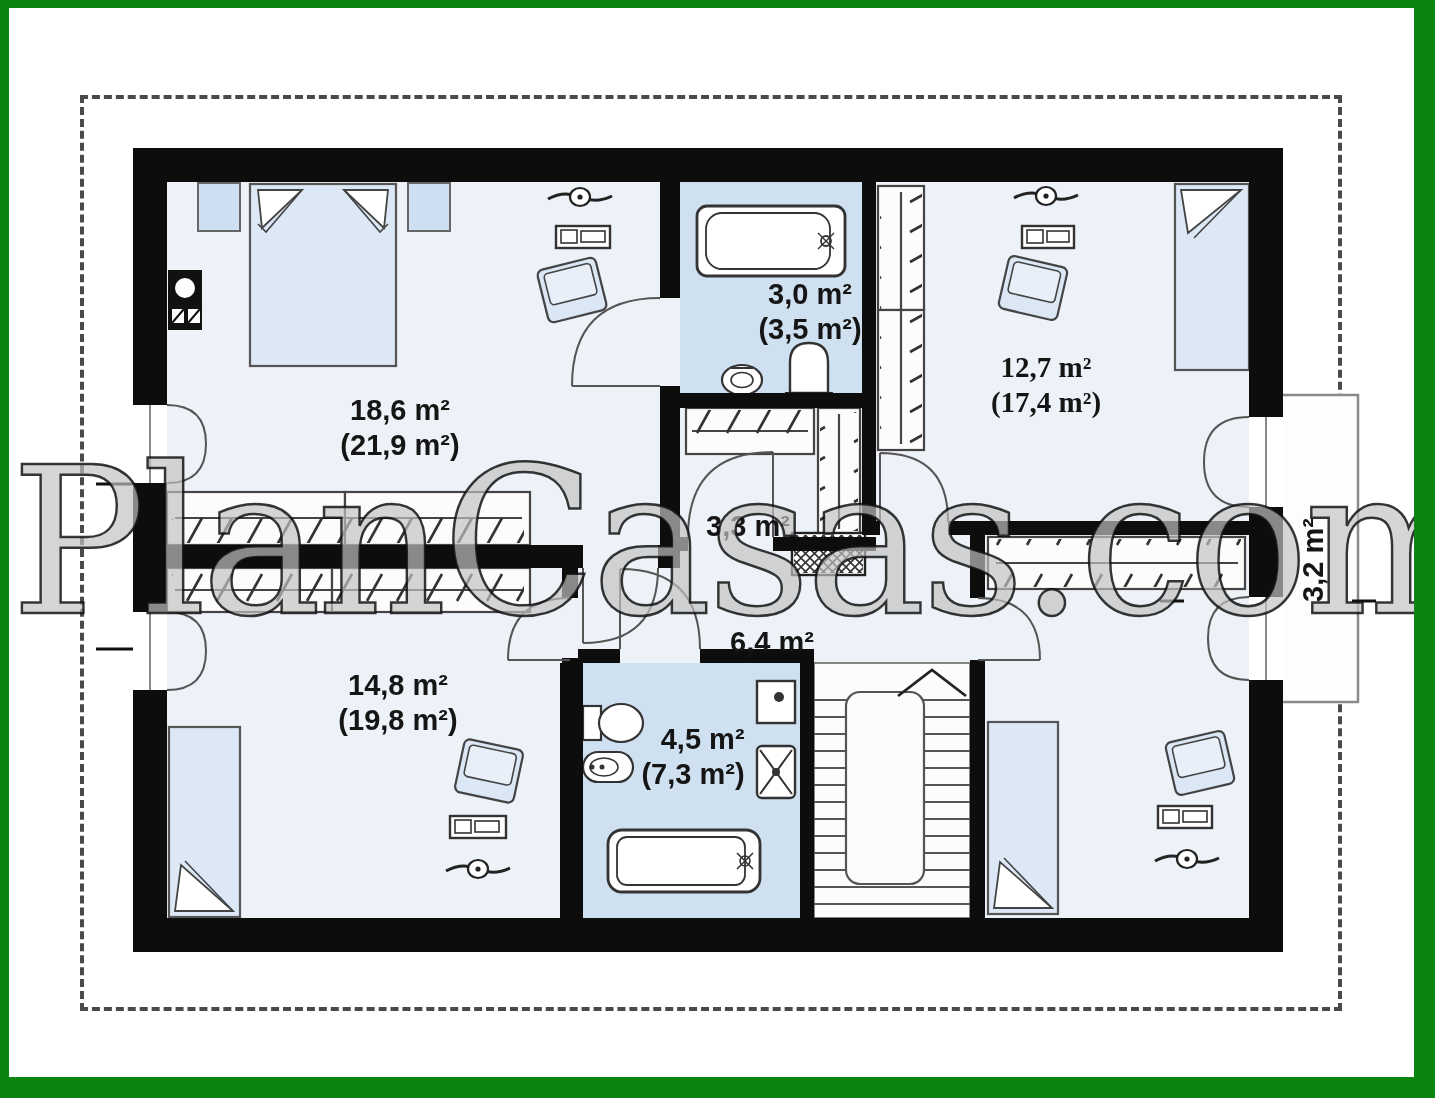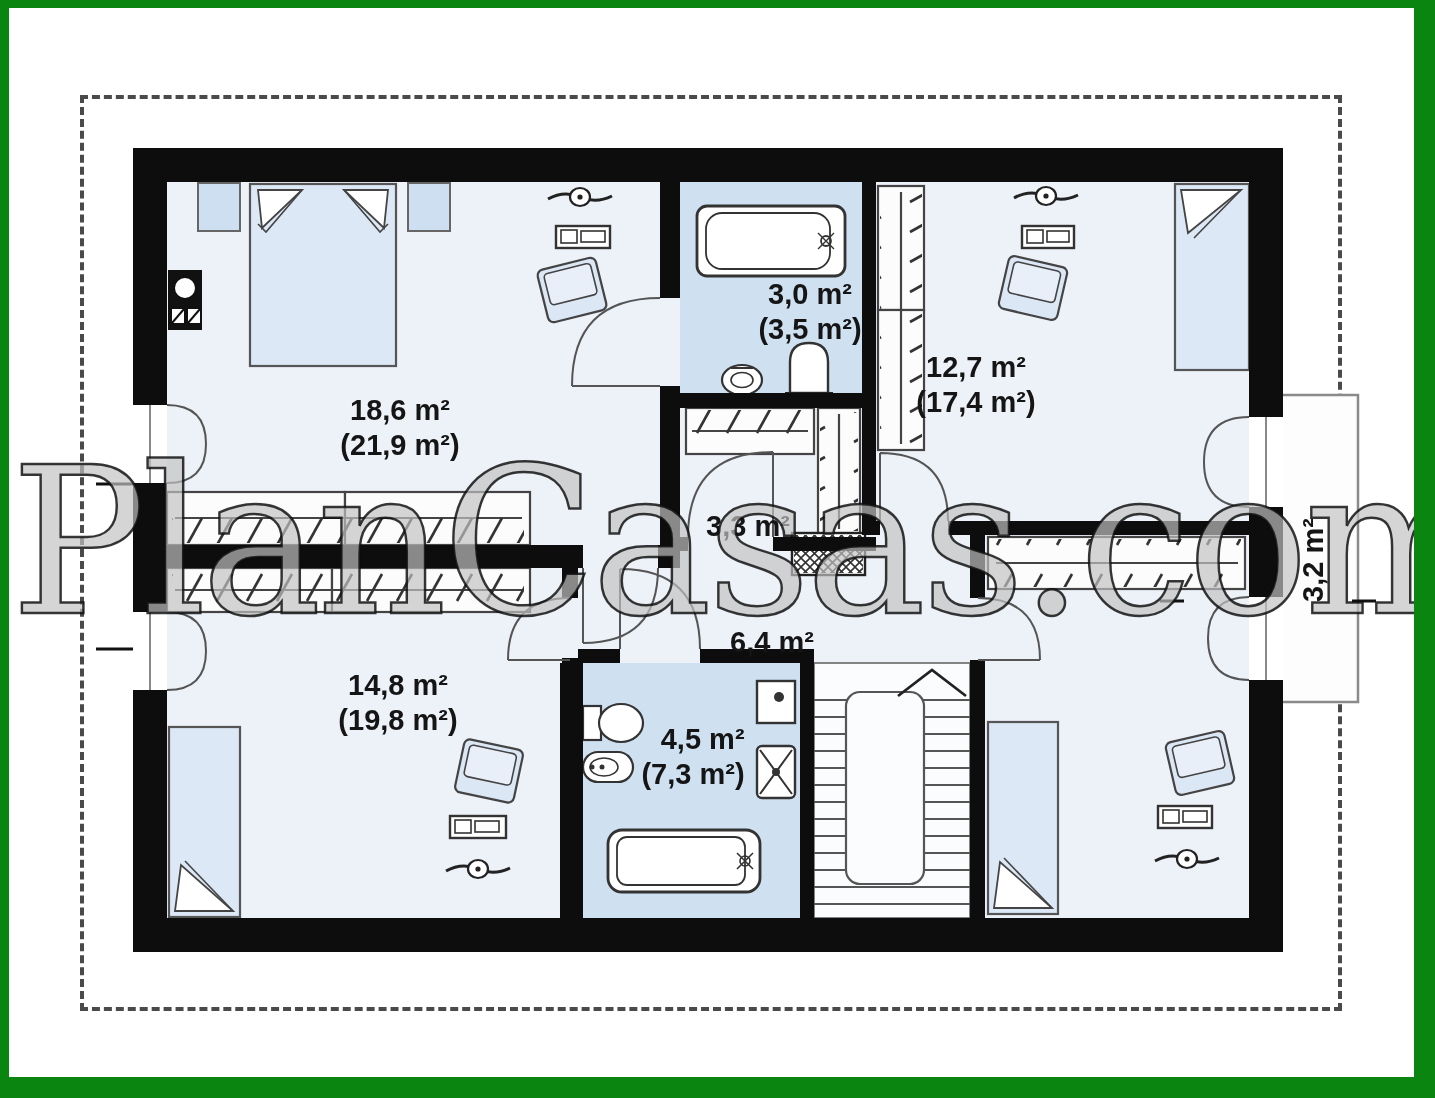--- a/index.html
+++ b/index.html
@@ -309,21 +309,21 @@
   </svg>
 
   <div class="rl" style="left:400px;top:393px;">
     <span>18,6 m²</span>
     <span>(21,9 m²)</span>
   </div>
   <div class="rl" style="left:810px;top:277px;">
     <span>3,0 m²</span>
     <span>(3,5 m²)</span>
   </div>
-  <div class="rl" style="left:976px;top:350px;">
+  <div class="rl" style="left:1046px;top:350px;font-family:Liberation Serif, serif;">
     <span>12,7 m²</span>
     <span>(17,4 m²)</span>
   </div>
   <div class="rl" style="left:748px;top:477px;margin-top:32px;">
     <span>3,3 m²</span>
   </div>
   <div class="rl" style="left:772px;top:590px;margin-top:35px;">
     <span>6,4 m²</span>
   </div>
   <div class="rl rl-rot" style="left:1313px;top:560px;">

